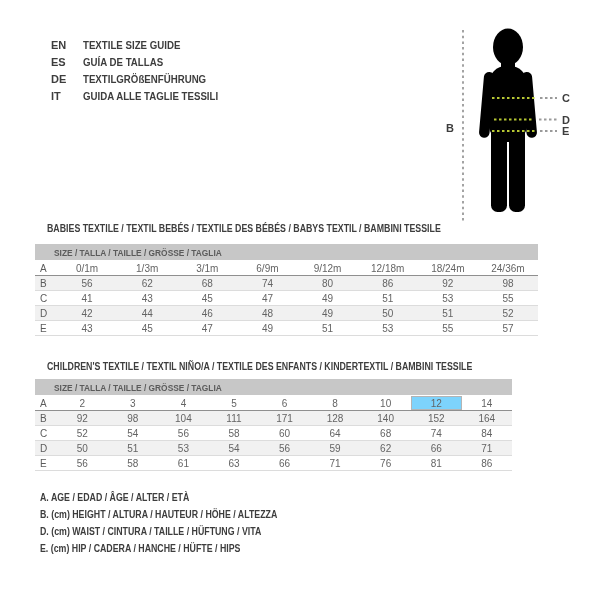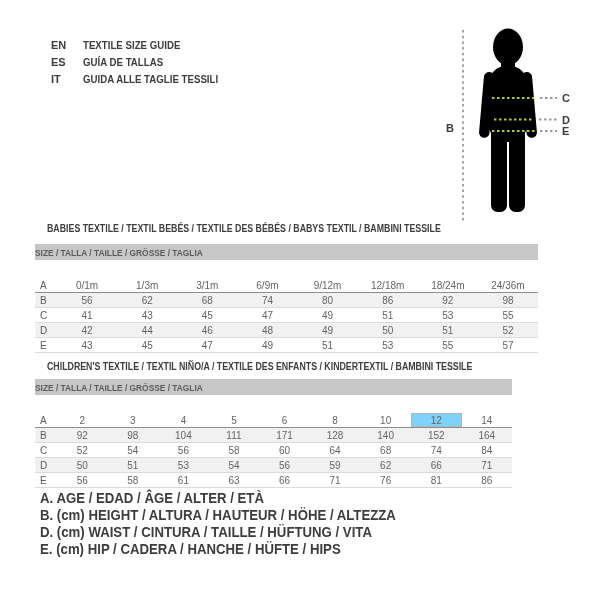--- a/index.html
+++ b/index.html
@@ -13,47 +13,51 @@
   .lang-code{width:32px;font-size:11px;font-weight:700;color:var(--text-dark);}
   .lang-label{font-size:11px;font-weight:700;color:var(--text-dark);}
 
   
   .figure{position:absolute;left:440px;top:0;}
 
   
   .tbl-title{position:absolute;font-size:10px;font-weight:700;color:var(--text-dark);padding-left:7px;}
   .tbl{position:absolute;}
   .band{height:16px;background:var(--band-bg);color:#5b5b5b;font-size:9.5px;font-weight:700;
-        display:flex;align-items:center;padding-left:0;margin-bottom:18px;box-sizing:border-box;}
+        display:flex;align-items:center;padding-left:19px;margin-bottom:1px;box-sizing:border-box;}
   .trow{display:flex;height:15px;align-items:center;border-bottom:1px solid #dcdcdc;
         font-size:10px;color:var(--text-table);box-sizing:border-box;}
   .trow.first{border-bottom:1px solid #8f8f8f;}
   .trow.shaded{background:var(--row-shade);}
   .cell-letter{width:22px;padding-left:5px;color:#5b5b5b;box-sizing:border-box;}
   .cell{flex:1;text-align:center;}
   .cell.hl{box-shadow:inset 0 0 0 1px #b4b4b4;background:#7dd3fc;height:100%;line-height:15px;}
 
   
   .legend{position:absolute;left:40px;top:489px;}
-  .legend-row{height:17px;display:flex;align-items:center;font-size:15px;font-weight:700;
+  .legend-row{height:17px;display:flex;align-items:center;font-size:10px;font-weight:700;
               color:var(--text-dark);}
 </style>
 </head>
 <body>
 
 <div class="page">
 
   <div class="langs" id="langs">
       <div class="lang-row">
         <span class="lang-code">EN</span>
         <span class="lang-label cond">TEXTILE SIZE GUIDE</span>
       </div>
       <div class="lang-row">
         <span class="lang-code">ES</span>
         <span class="lang-label cond">GUÍA DE TALLAS</span>
+      </div>
+      <div class="lang-row">
+        <span class="lang-code">DE</span>
+        <span class="lang-label cond">TEXTILGRÖßENFÜHRUNG</span>
       </div>
       <div class="lang-row">
         <span class="lang-code">IT</span>
         <span class="lang-label cond">GUIDA ALLE TAGLIE TESSILI</span>
       </div>
     </div>
 
   <svg class="figure" width="160" height="230" viewBox="0 0 160 230">
 
     <line class="dash-gray" x1="23" y1="30" x2="23" y2="222" stroke="#9a9a9a" stroke-width="1.8" stroke-dasharray="2.5 3.2"></line>

